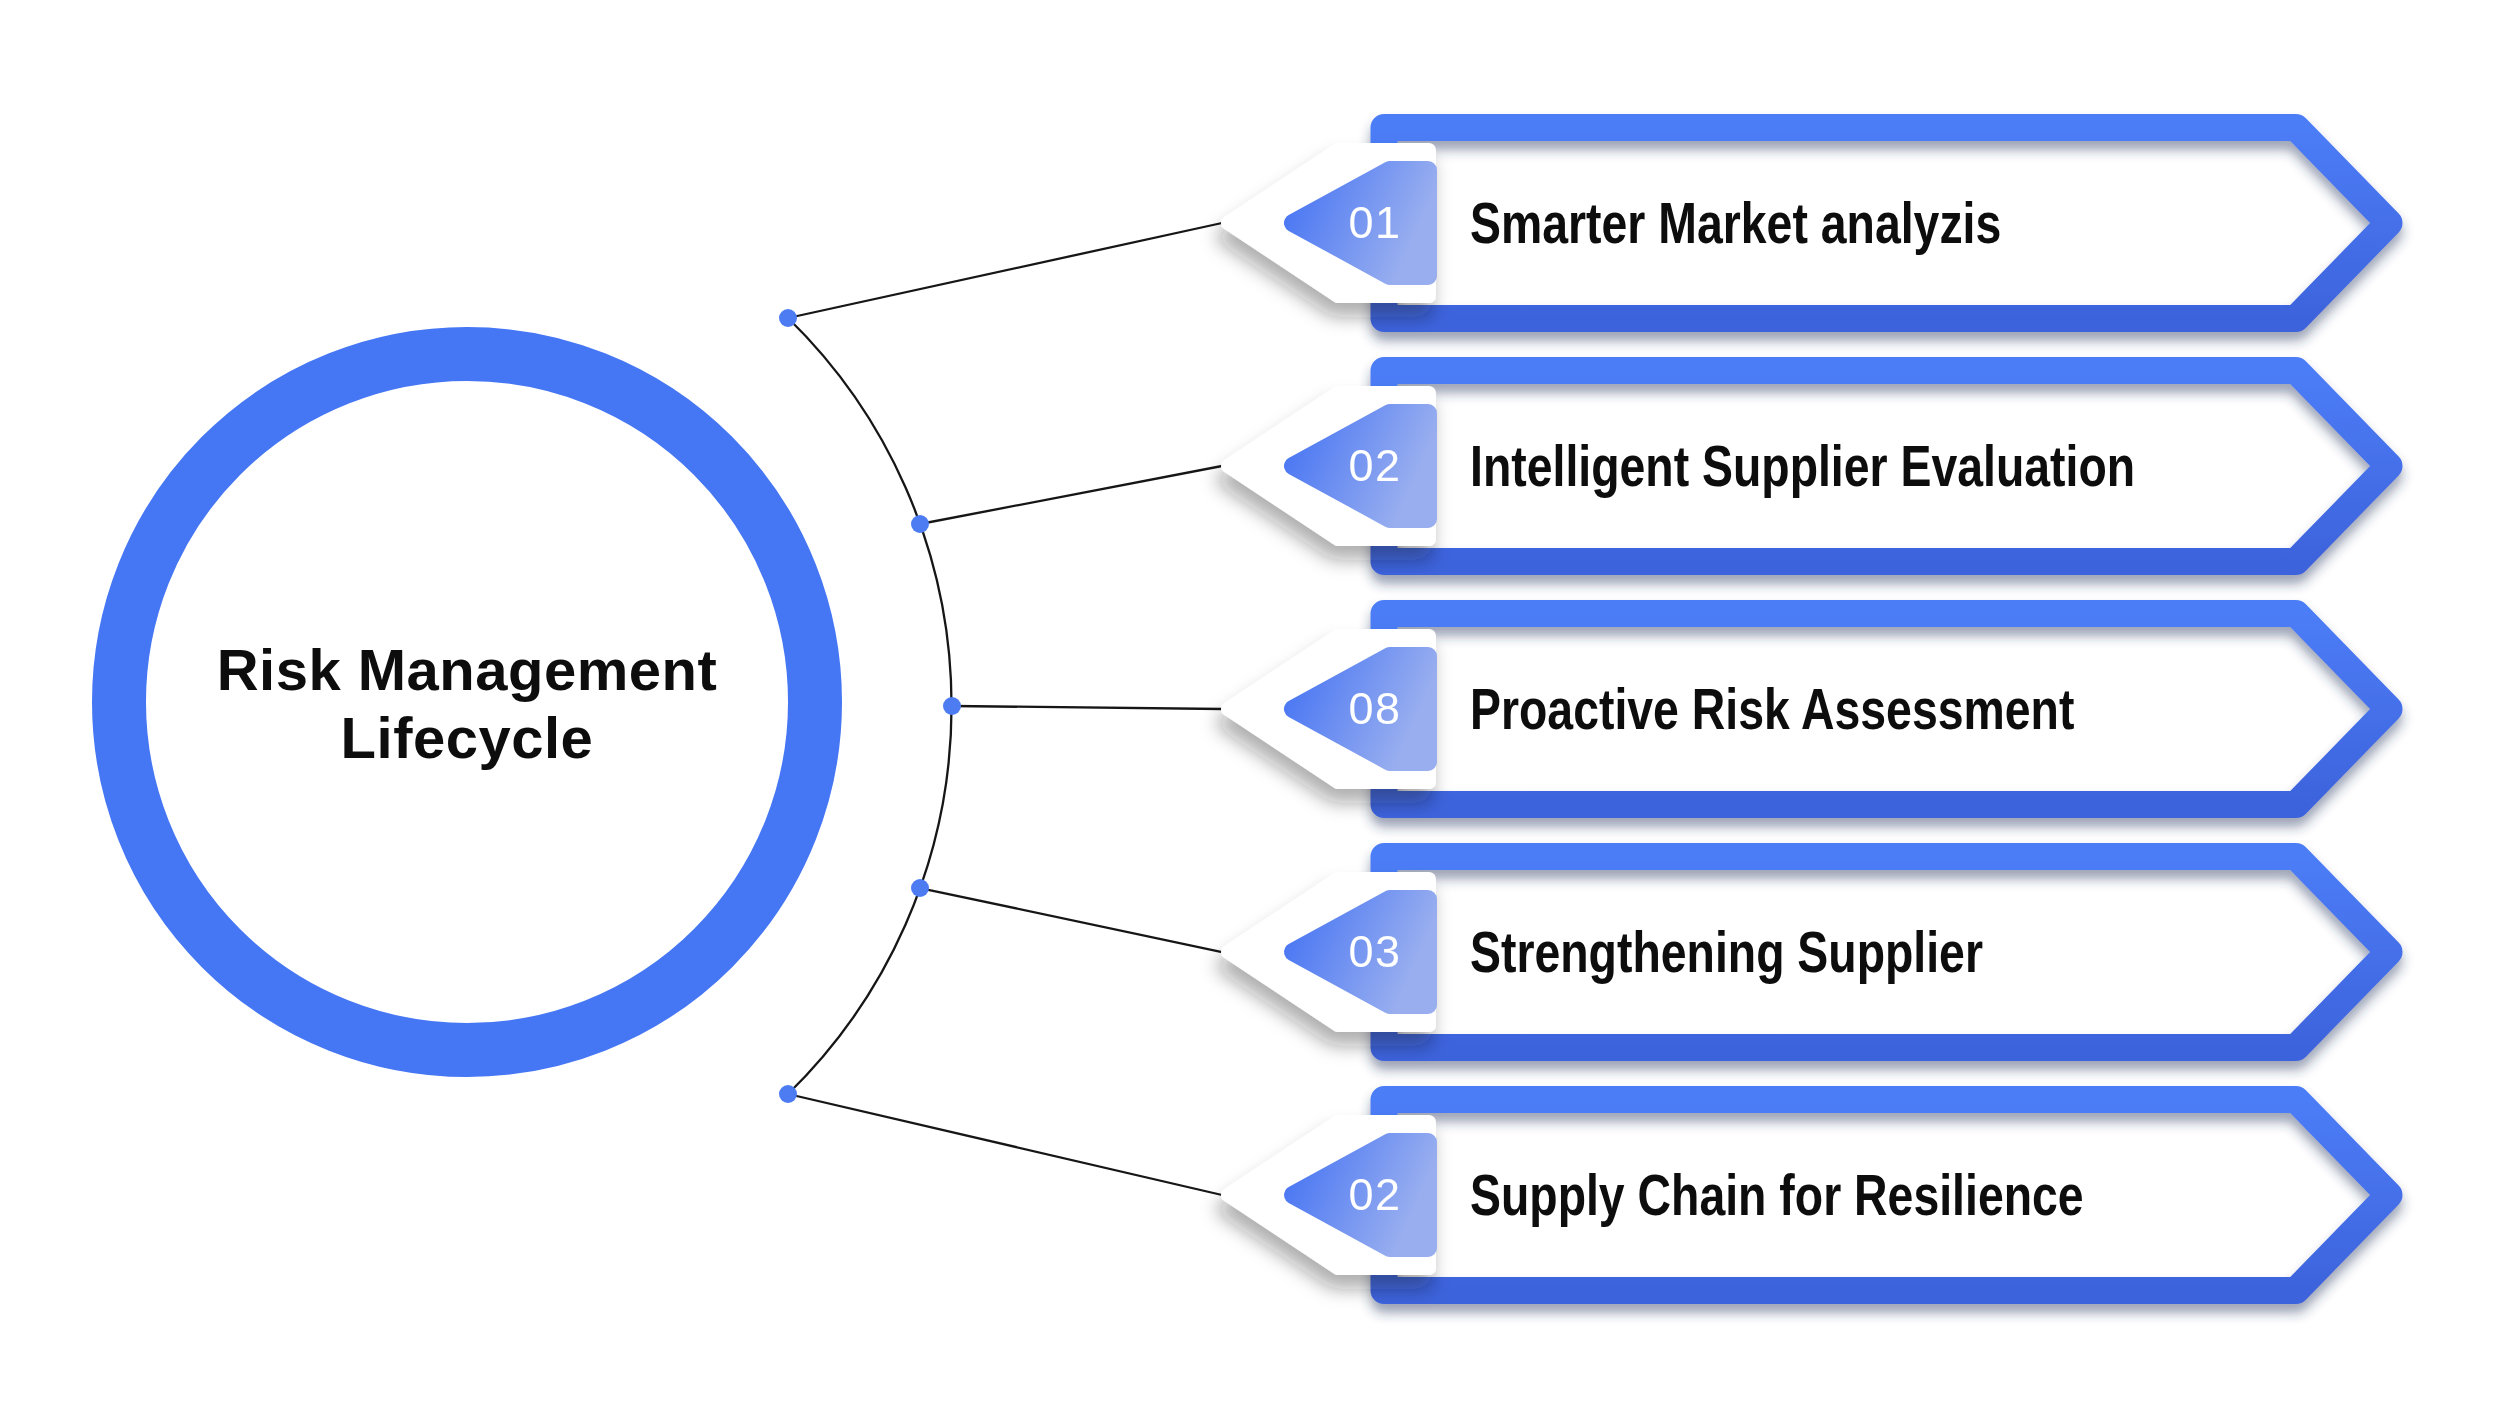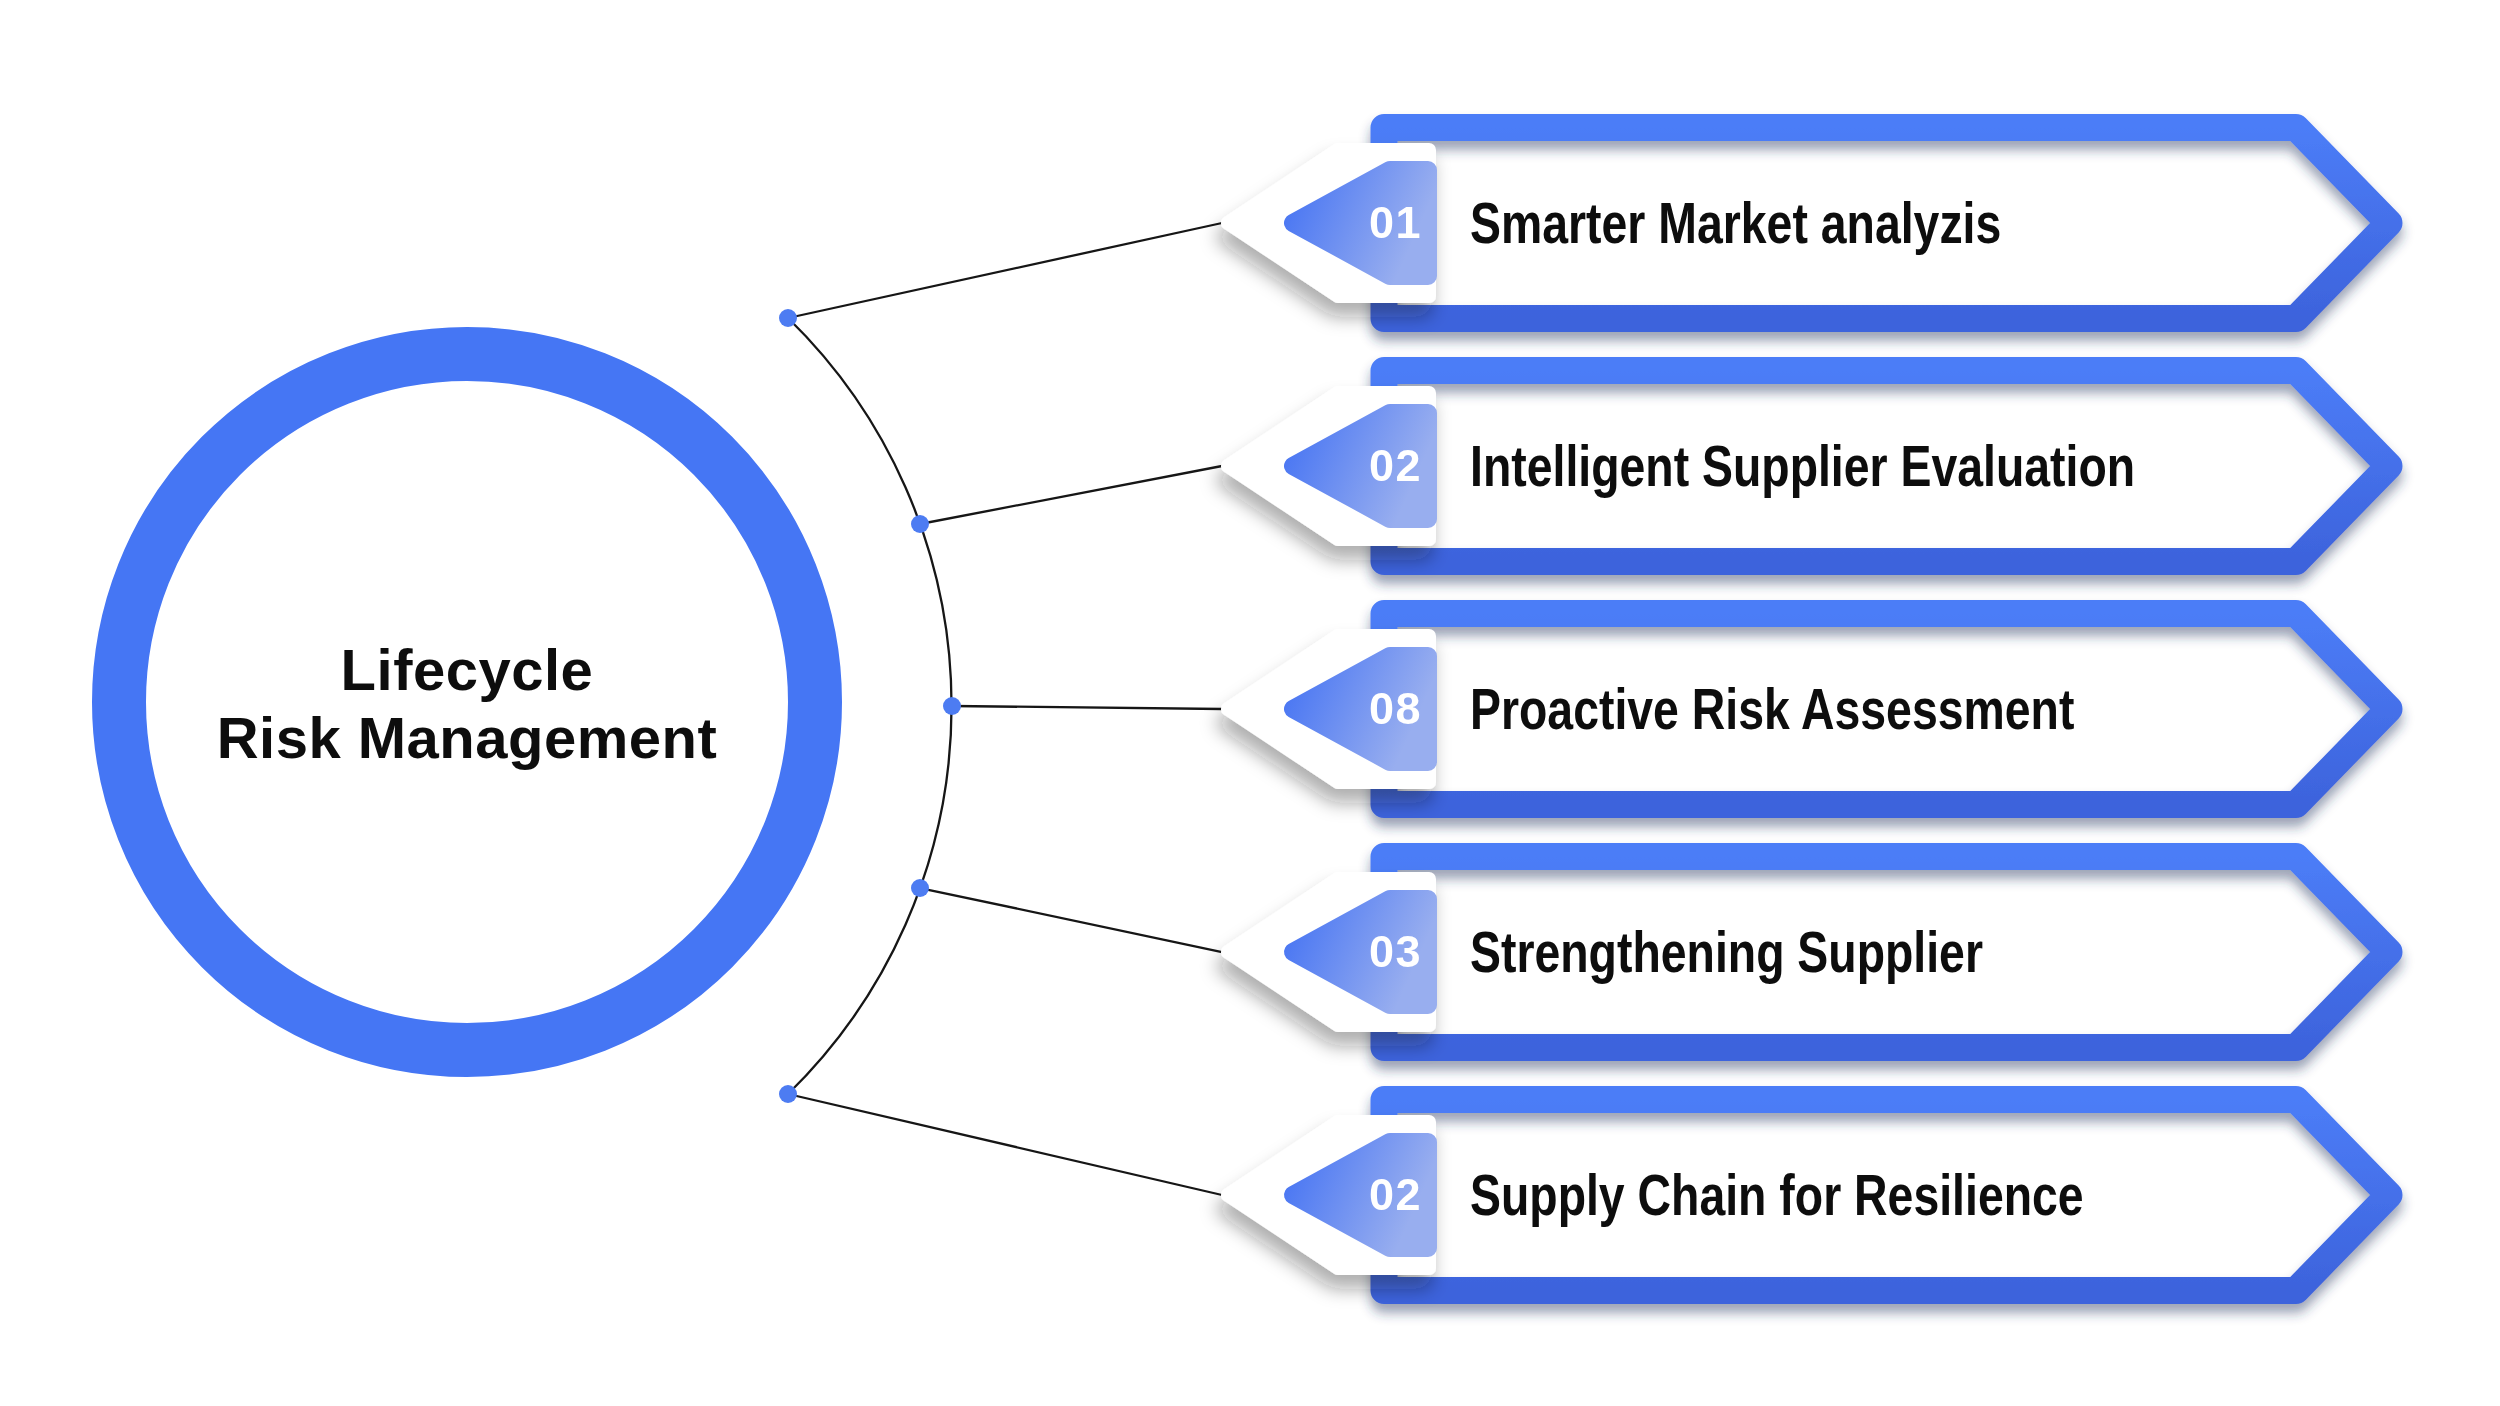--- a/index.html
+++ b/index.html
@@ -12,22 +12,22 @@
   .stage { position:absolute; inset:0; width:2500px; height:1406px; }
   svg.shapes { position:absolute; left:0; top:0; }
 
   .hub-title {
     position:absolute; left:167px; top:636px; width:600px;
     text-align:center; font-weight:700; font-size:58px; line-height:68px;
     color:var(--label-text,#0d0d0d); letter-spacing:0.5px;
   }
   .badge-num {
     position:absolute; left:1328px; width:94px; height:68px;
-    line-height:68px; text-align:right;
-    font-size:45px; font-weight:700; color:var(--number-text,#fff);
+    line-height:68px; text-align:center;
+    font-size:45px; font-weight:400; color:var(--number-text,#fff);
     letter-spacing:1.5px;
   }
   .banner-label {
     position:absolute; left:1470px; height:80px; line-height:80px;
     font-size:58px; font-weight:700; color:var(--label-text,#0d0d0d);
     transform:scaleX(0.8); transform-origin:left center;
     white-space:nowrap;
   }
 </style>
 </head>
@@ -98,22 +98,22 @@
     </g>
 
     <g transform="translate(0,972)">
       <path d="M1384,127.5 H2296 L2389,223 L2296,318.5 H1384 Z" fill="none" stroke="url(#bandGrad)" stroke-width="27" stroke-linejoin="round" filter="url(#chevShadow)"></path>
       <path d="M1228,223 L1338,150 H1429 V296 H1338 Z" fill="#ffffff" stroke="#ffffff" stroke-width="14" stroke-linejoin="round" filter="url(#badgeShadow)"></path>
       <path d="M1293,223 L1390,170 H1428 V276 H1390 Z" fill="url(#badgeGrad)" stroke="url(#badgeGrad)" stroke-width="18" stroke-linejoin="round"></path>
     </g>
   </svg>
 
   <div class="hub-title">
+    <div>Risk Management</div>
     <div>Lifecycle</div>
-    <div>Risk Management</div>
   </div>
 
   <div class="badge-num" style="top:189px">01</div>
   <div class="banner-label" style="top:183px">Smarter Market analyzis</div>
 
   <div class="badge-num" style="top:432px">02</div>
   <div class="banner-label" style="top:426px">Intelligent Supplier Evaluation</div>
 
   <div class="badge-num" style="top:675px">08</div>
   <div class="banner-label" style="top:669px">Proactive Risk Assessment</div>

